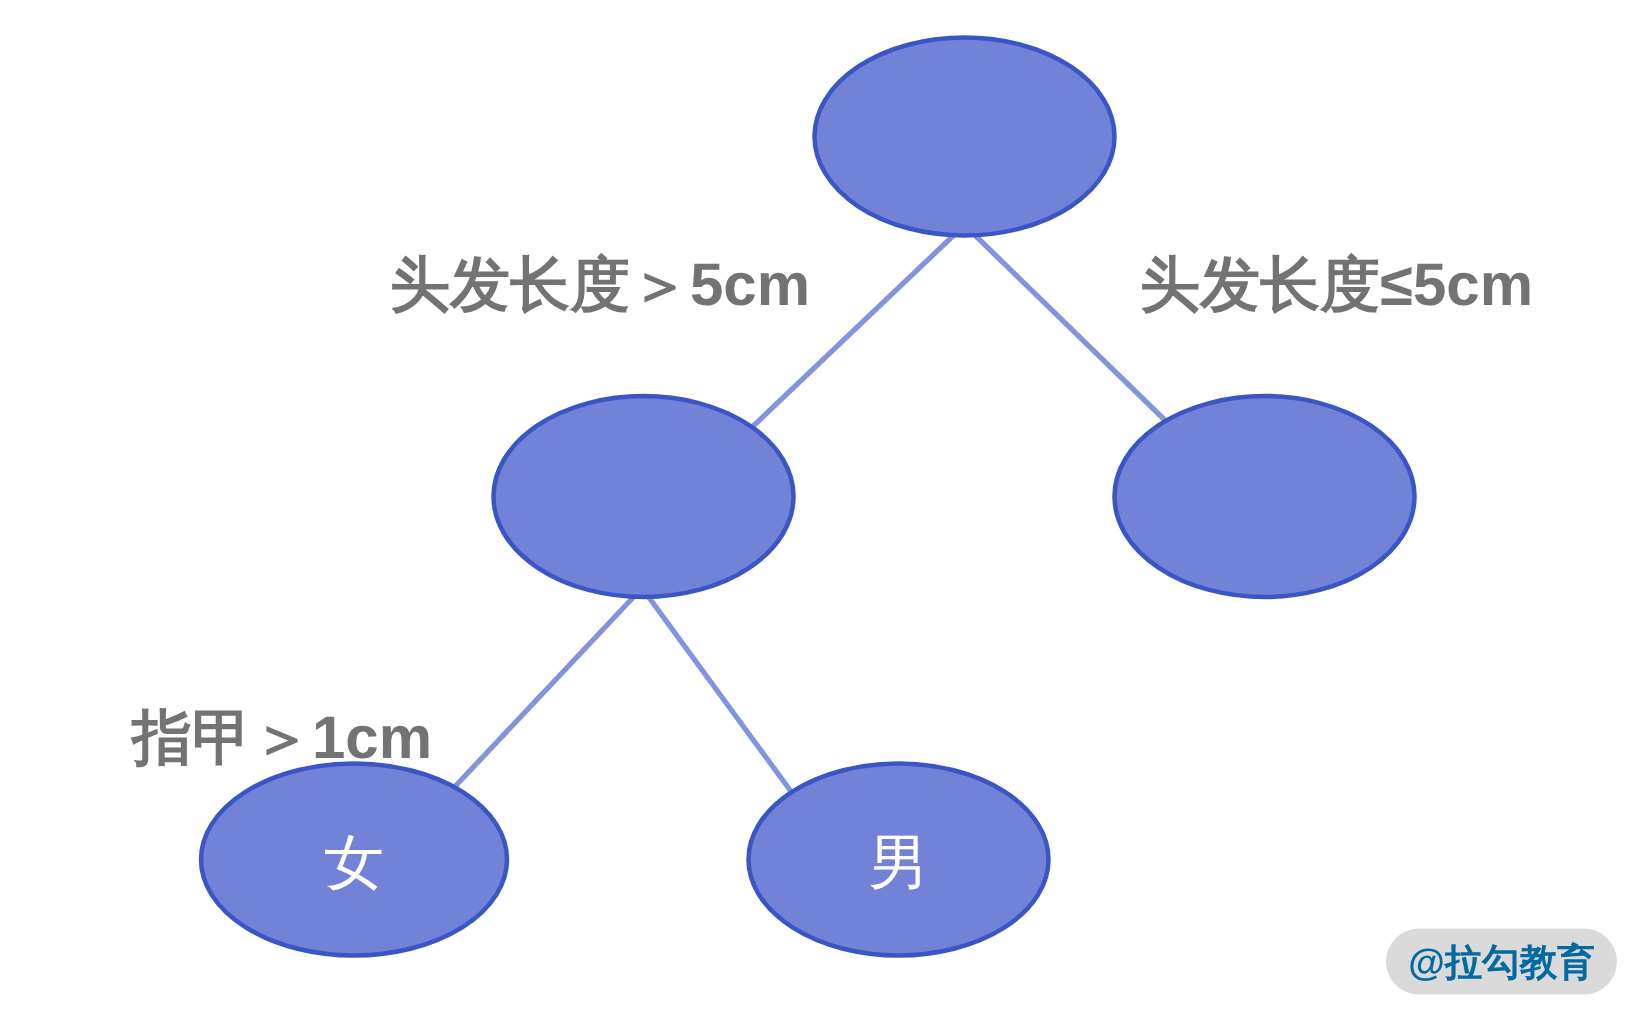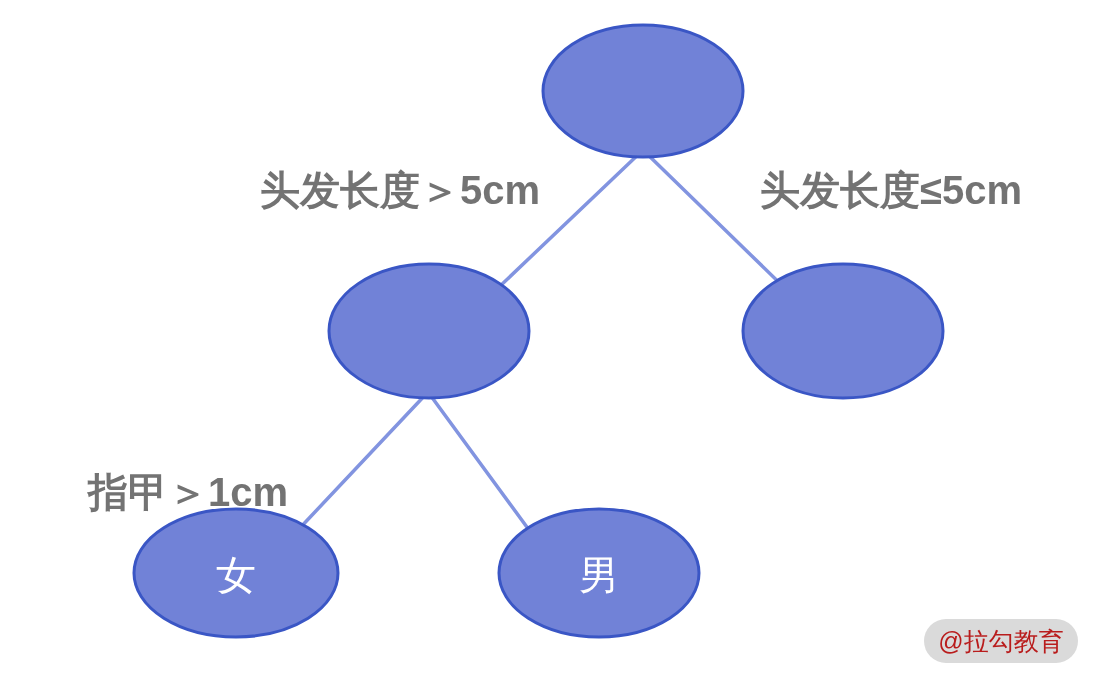--- a/index.html
+++ b/index.html
@@ -45,22 +45,22 @@
     left: 924px;
     top: 619px;
     width: 154px;
     height: 44px;
     background: #dadada;
     border-radius: 22px;
     display: flex;
     align-items: center;
     justify-content: center;
     font-size: 25px;
-    font-weight: 400;
-    color: #b91c1c;
+    font-weight: 700;
+    color: #0369a1;
     white-space: nowrap;
   }
 </style>
 </head>
 <body>
 
 <div class="stage">
 
   <svg class="diagram-svg" viewBox="0 0 1094 678" aria-hidden="true">
 

